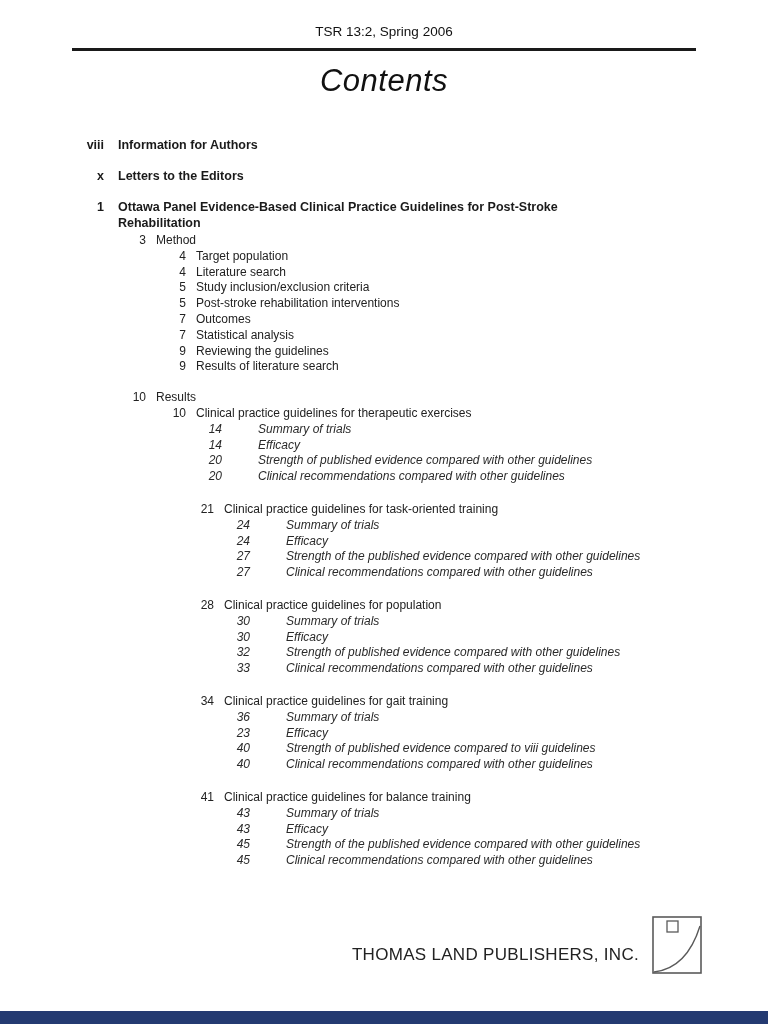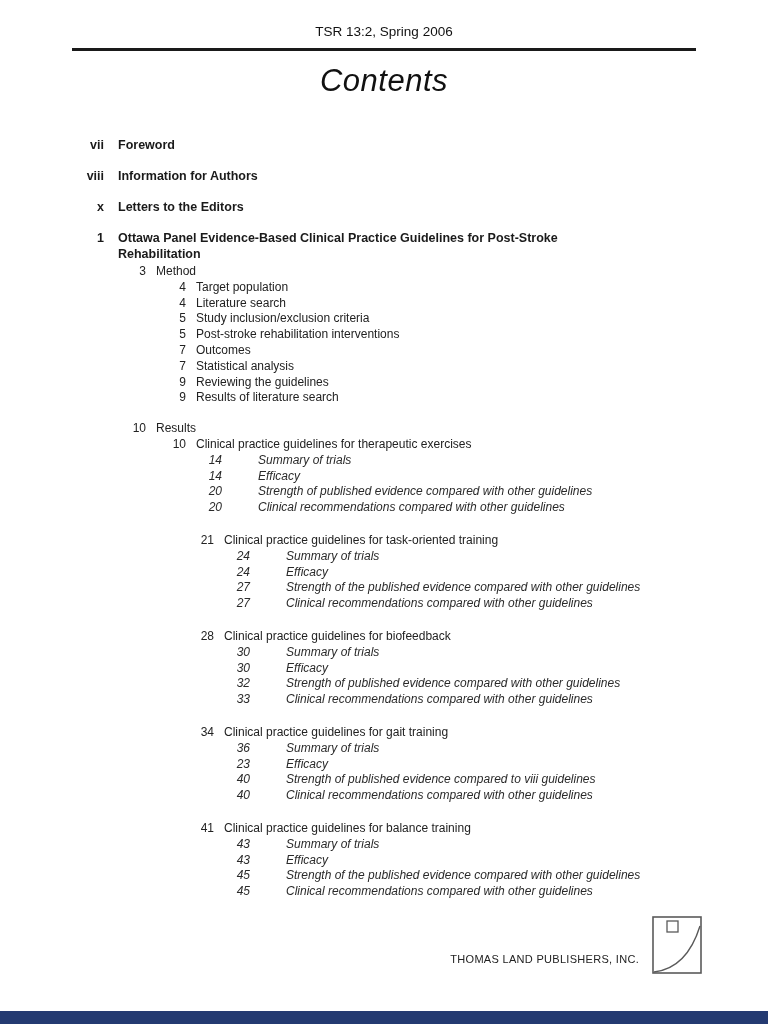--- a/index.html
+++ b/index.html
@@ -33,43 +33,39 @@
   .lvl3 .lbl { margin-left: 28px; font-style: italic; }
   .lvl3 { color: #2a2a2a; gap: 8px; }
 
   .bold { font-weight: bold; font-size: 12.5px; line-height: 16px; color: #1a1a1a; }
   .fm { margin-bottom: 15px; }
   .block-method { margin-top: 2px; }
   .block-results { margin-top: 15px; }
   .group + .group { margin-top: 17px; padding-left: 28px; }
 
   .footer { position: absolute; top: 916px; right: 66px; display: flex; align-items: flex-end; }
-  .publisher { font-size: 11px; color: #222; letter-spacing: 0.3px; margin-right: 13px; margin-bottom: 9px; white-space: nowrap; }
+  .publisher { font-size: 17px; color: #222; letter-spacing: 0.3px; margin-right: 13px; margin-bottom: 9px; white-space: nowrap; }
   .logo { width: 50px; height: 58px; }
 
   .bottom-bar { position: absolute; left: 0; right: 0; bottom: 0; height: 13px; background: #243a71; }
 </style>
 </head>
 <body>
 
 <div class="page">
 
   <div class="header">
     <span>TSR 13:2, Spring 2006</span>
   </div>
   <div class="rule"></div>
   <div class="title">Contents</div>
 
   <div class="toc">
 
     <div class="row lvl0 bold fm">
-        <span class="num">vii</span>
-        <span class="lbl">Foreword</span>
-      </div>
-    <div class="row lvl0 bold fm">
         <span class="num">viii</span>
         <span class="lbl">Information for Authors</span>
       </div>
     <div class="row lvl0 bold fm">
         <span class="num">x</span>
         <span class="lbl">Letters to the Editors</span>
       </div>
 
     <div class="row lvl0 bold">
         <span class="num">1</span>
@@ -163,21 +159,21 @@
           </div>
         <div class="row lvl3">
             <span class="num">27</span>
             <span class="lbl">Clinical recommendations compared with other guidelines</span>
           </div>
       </div>
 
       <div class="group">
         <div class="row lvl2">
             <span class="num">28</span>
-            <span class="lbl">Clinical practice guidelines for biofeedback</span>
+            <span class="lbl">Clinical practice guidelines for population</span>
           </div>
         <div class="row lvl3">
             <span class="num">30</span>
             <span class="lbl">Summary of trials</span>
           </div>
         <div class="row lvl3">
             <span class="num">30</span>
             <span class="lbl">Efficacy</span>
           </div>
         <div class="row lvl3">

